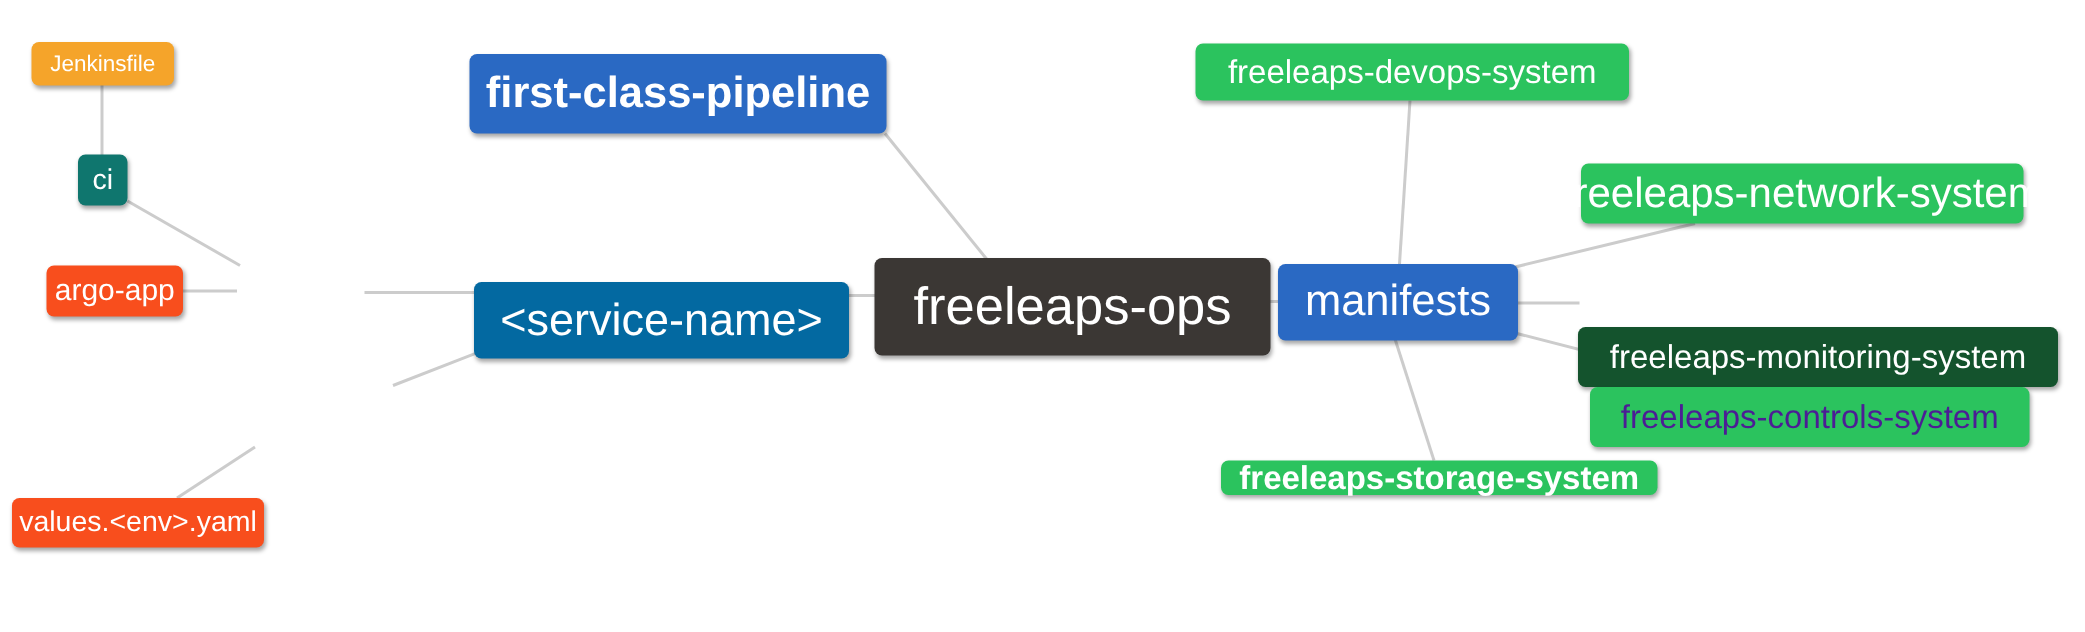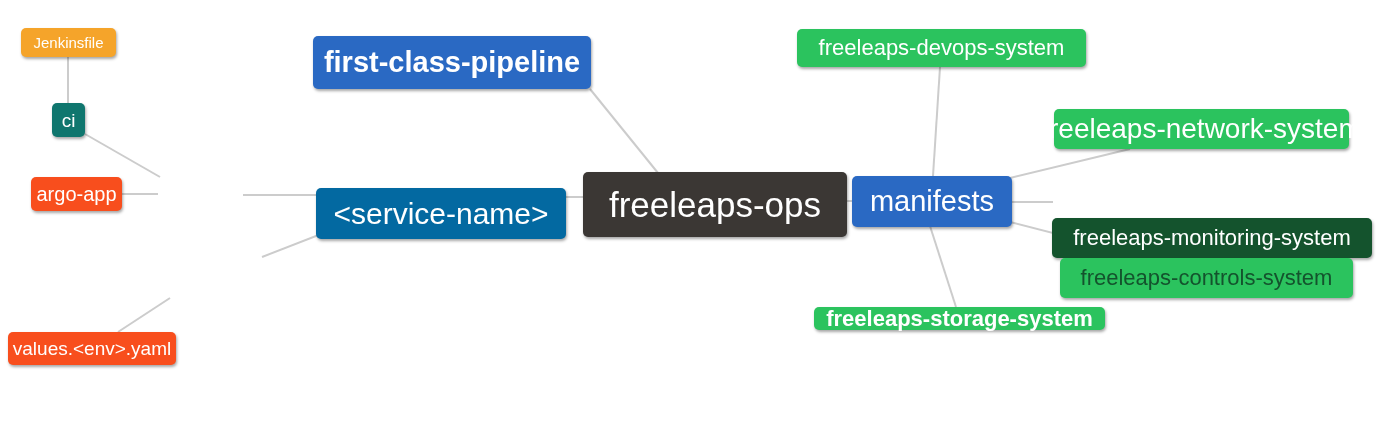--- a/index.html
+++ b/index.html
@@ -61,15 +61,15 @@
   <div class="node" style="left: 52px; top: 103px; width: 33px; height: 34px; font-size: 19px; background: #0f766e; color: rgb(255, 255, 255); text-align: right;">ci</div>
   <div class="node" style="left: 31px; top: 177px; width: 91px; height: 34px; font-size: 20px; background: rgb(248, 78, 29); color: rgb(255, 255, 255);">argo-app</div>
   <div class="node" style="left: 8px; top: 332px; width: 168px; height: 33px; font-size: 19px; background: rgb(248, 78, 29); color: rgb(255, 255, 255);">values.&lt;env&gt;.yaml</div>
   <div class="node" style="left: 313px; top: 36px; width: 278px; height: 53px; font-size: 29px; background: rgb(42, 105, 195); color: rgb(255, 255, 255); font-weight: bold;">first-class-pipeline</div>
   <div class="node" style="left: 316px; top: 171px; width: 250px; height: 51px; font-size: 30px; background: #0369a1; color: rgb(255, 255, 255); margin-top: 17px;">&lt;service-name&gt;</div>
   <div class="node" style="left: 583px; top: 172px; width: 264px; height: 65px; font-size: 35px; background: rgb(59, 55, 52); color: rgb(255, 255, 255);">freeleaps-ops</div>
   <div class="node" style="left: 852px; top: 176px; width: 160px; height: 51px; font-size: 29px; background: rgb(42, 105, 195); color: rgb(255, 255, 255);">manifests</div>
   <div class="node" style="left: 797px; top: 29px; width: 289px; height: 38px; font-size: 22px; background: rgb(43, 195, 94); color: rgb(255, 255, 255);">freeleaps-devops-system</div>
   <div class="node" style="left: 1054px; top: 109px; width: 295px; height: 40px; font-size: 28px; background: rgb(43, 195, 94); color: rgb(255, 255, 255);">freeleaps-network-system</div>
   <div class="node" style="left: 1052px; top: 184px; width: 320px; height: 40px; font-size: 22px; background: #14532d; color: rgb(255, 255, 255); margin-top: 34px;">freeleaps-monitoring-system</div>
-  <div class="node" style="left: 1060px; top: 258px; width: 293px; height: 40px; font-size: 22px; background: rgb(43, 195, 94); color: #14532d;">freeleaps-controls-system</div>
+  <div class="node" style="left: 1060px; top: 258px; width: 293px; height: 40px; font-size: 22px; background: rgb(43, 195, 94); color: #4c1d95;">freeleaps-controls-system</div>
   <div class="node" style="left: 814px; top: 307px; width: 291px; height: 23px; font-size: 22px; background: rgb(43, 195, 94); color: rgb(255, 255, 255); font-weight: bold;">freeleaps-storage-system</div>
 </div>
 
 </body></html>

